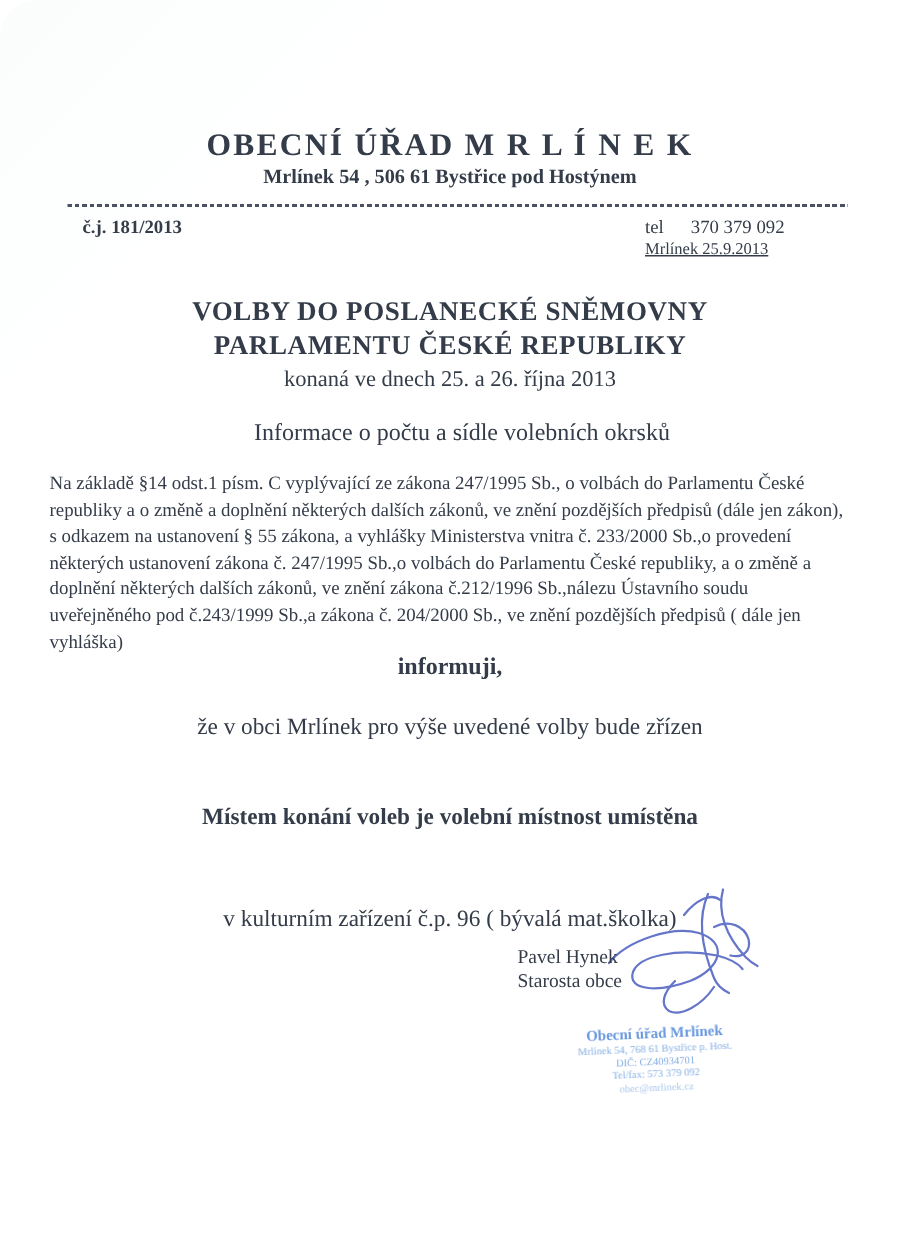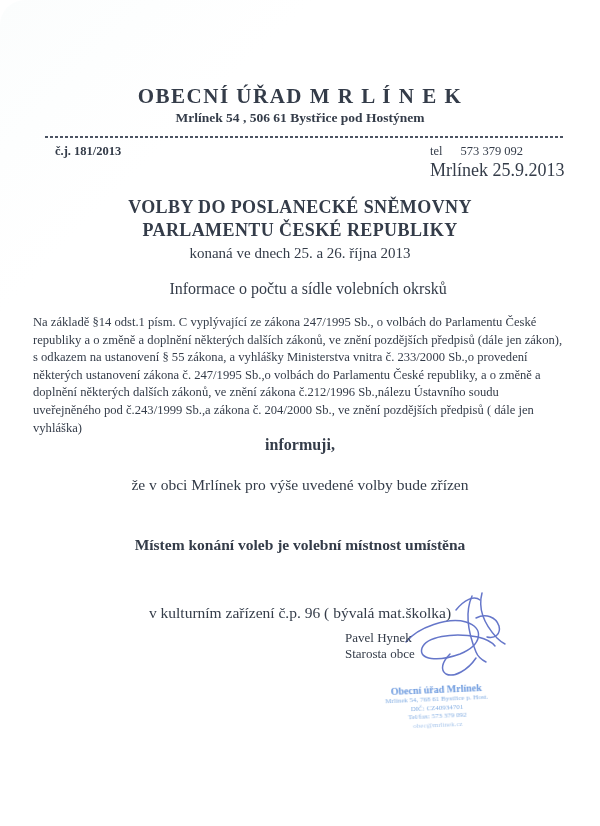--- a/index.html
+++ b/index.html
@@ -32,21 +32,21 @@
     background:repeating-linear-gradient(90deg,#4b5362 0 3px,transparent 3px 5px);
   }
   .ref-no{
     left:55px;top:144px;font-size:12.5px;font-weight:bold;
   }
   .tel-line{
     left:430px;top:144px;font-size:12.5px;white-space:nowrap;
   }
   .tel-line .tel-label{margin-right:18px;}
   .place-date{
-    left:430px;top:160px;font-size:18px;white-space:nowrap;
+    left:430px;top:160px;font-size:11px;white-space:nowrap;text-decoration:underline;
   }
   .doc-title-1{left:0;right:0;top:197px;font-size:18px;font-weight:bold;letter-spacing:.4px;}
   .doc-title-2{left:0;right:0;top:220px;font-size:18px;font-weight:bold;letter-spacing:.4px;}
   .doc-date{left:0;right:0;top:245px;font-size:15px;}
   .subtitle{left:4px;right:0;top:280px;font-size:16px;margin-left:12px;}
   .legal{
     left:33px;top:314px;width:534px;
     font-size:12.6px;line-height:17.6px;
   }
   .inform{left:0;right:0;top:436px;font-size:16px;font-weight:bold;}
@@ -76,21 +76,21 @@
 
 <div class="page">
 
   <div class="abs center org-title">OBECNÍ ÚŘAD  M R L Í N E K</div>
   <div class="abs center org-address">Mrlínek 54 ,   506 61 Bystřice pod Hostýnem</div>
 
   <div class="abs dashed-rule"></div>
 
   <div class="abs ref-no">č.j. 181/2013</div>
   <div class="abs tel-line">
-    <span class="tel-label">tel</span><span>573 379 092</span>
+    <span class="tel-label">tel</span><span>370 379 092</span>
   </div>
   <div class="abs place-date">Mrlínek  25.9.2013</div>
 
   <div class="abs center doc-title-1">VOLBY DO POSLANECKÉ SNĚMOVNY</div>
   <div class="abs center doc-title-2">PARLAMENTU ČESKÉ REPUBLIKY</div>
   <div class="abs center doc-date">konaná ve dnech 25. a 26. října  2013</div>
 
   <div class="abs center subtitle">Informace o počtu a sídle volebních okrsků</div>
 
   <div class="abs legal">Na základě §14 odst.1 písm. C vyplývající ze zákona 247/1995 Sb., o volbách do Parlamentu České republiky a o změně a doplnění některých dalších zákonů, ve znění pozdějších předpisů (dále jen zákon), s odkazem na ustanovení § 55 zákona, a vyhlášky Ministerstva vnitra č. 233/2000 Sb.,o provedení některých ustanovení zákona č. 247/1995 Sb.,o volbách do Parlamentu České republiky, a o změně a doplnění některých dalších zákonů, ve znění zákona č.212/1996 Sb.,nálezu Ústavního soudu uveřejněného pod č.243/1999 Sb.,a zákona č. 204/2000 Sb., ve znění pozdějších předpisů ( dále jen vyhláška)</div>

